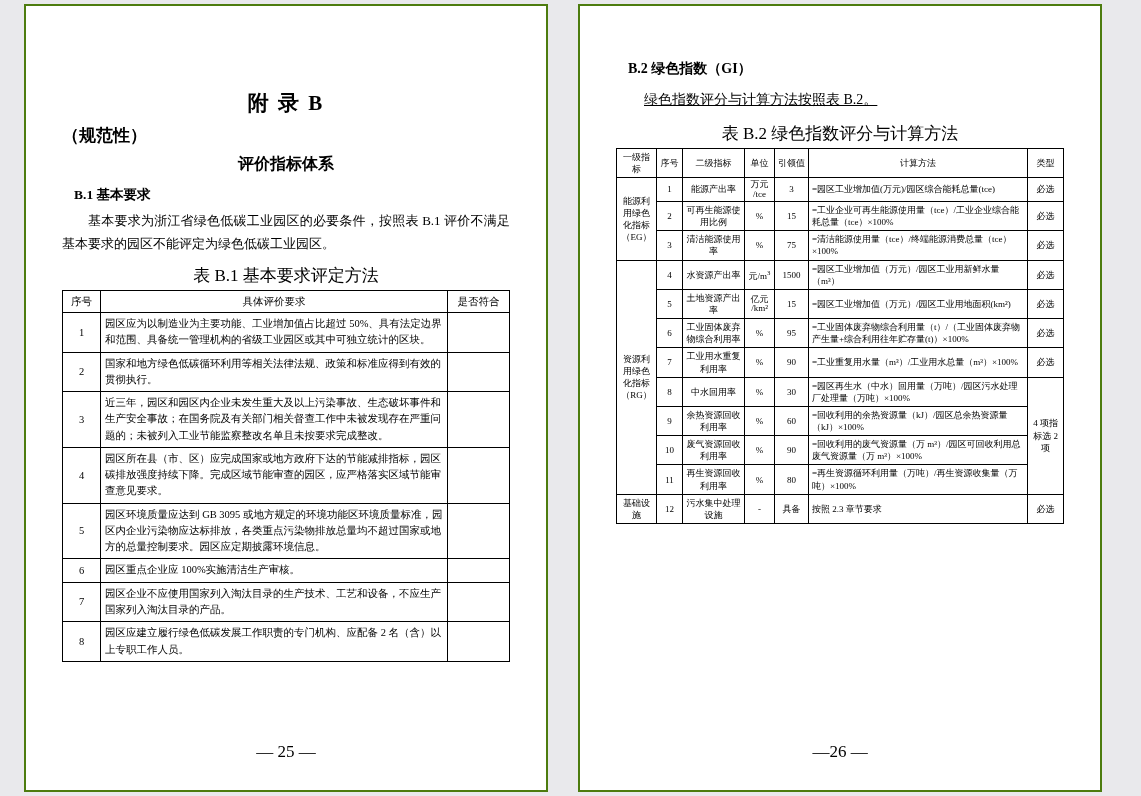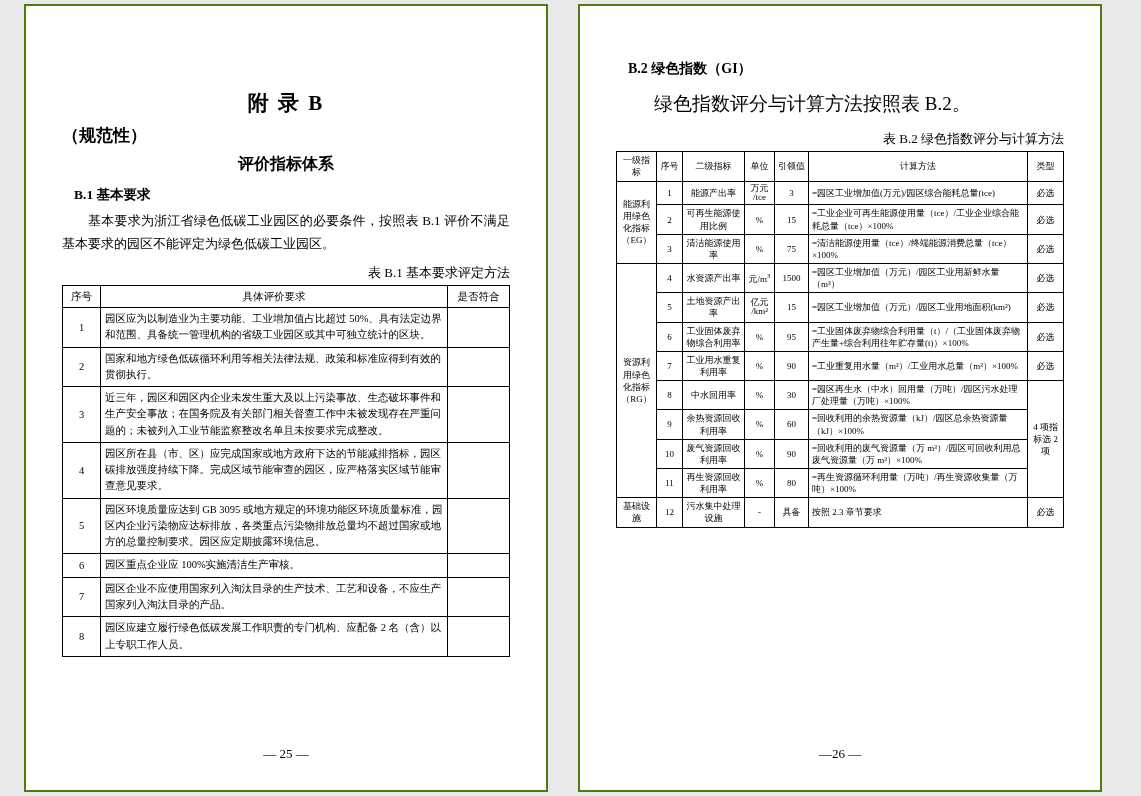--- a/index.html
+++ b/index.html
@@ -64,22 +64,22 @@
     margin: 10px 0 6px 12px;
   }
   .para {
     font-size: 13px;
     line-height: 1.75;
     text-align: justify;
     text-indent: 2em;
     margin: 0 0 6px 0;
   }
   .tbl-caption {
-    text-align: right;
-    font-size: 13px;
+    text-align: center;
+    font-size: 17px;
     margin: 8px 0 3px 0;
   }
 
   table.grid {
     border-collapse: collapse;
     width: 100%;
     font-size: 10.5px;
     line-height: 1.45;
     padding-left: 19px;
   }
@@ -100,24 +100,25 @@
   #tbl-basic col.c3 { width: 62px; }
   #tbl-basic td.req { line-height: 1.55; }
 
   
   .sec-head-r {
     font-size: 14px;
     font-weight: bold;
     margin: 28px 0 10px 12px;
   }
   .para-r {
-    font-size: 19px;
+    font-size: 14px;
     line-height: 1.7;
     text-indent: 2em;
     margin: 0 0 10px 0;
+    text-decoration: underline;
   }
   #tbl-gi {
     font-size: 9px;
     line-height: 1.35;
   }
   #tbl-gi th, #tbl-gi td {
     padding: 2px 3px;
   }
   #tbl-gi col.g1 { width: 40px; }
   #tbl-gi col.g2 { width: 26px; }
@@ -128,21 +129,21 @@
   #tbl-gi col.g7 { width: 36px; }
   #tbl-gi .calc { text-align: left; }
   .sup { vertical-align: super; font-size: 0.75em; }
 
   .page-num {
     position: absolute;
     bottom: 28px;
     left: 0;
     right: 0;
     text-align: center;
-    font-size: 13px;
+    font-size: 17px;
   }
   .frac {
     display: inline-block;
     text-align: center;
     line-height: 1.05;
     vertical-align: middle;
   }
   .frac .num { display: block; }
   .frac .den { display: block; }
 </style>

